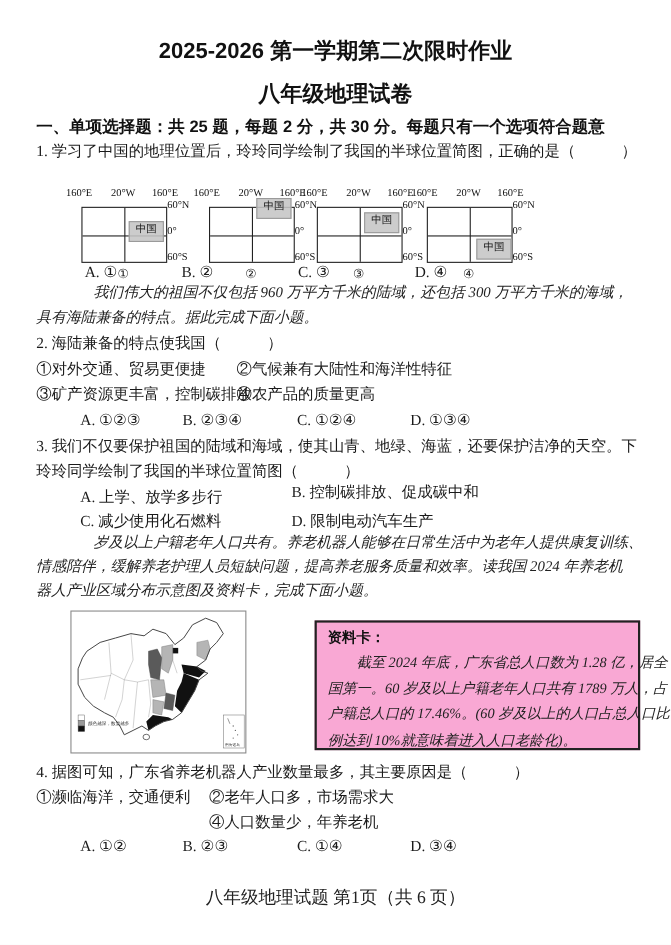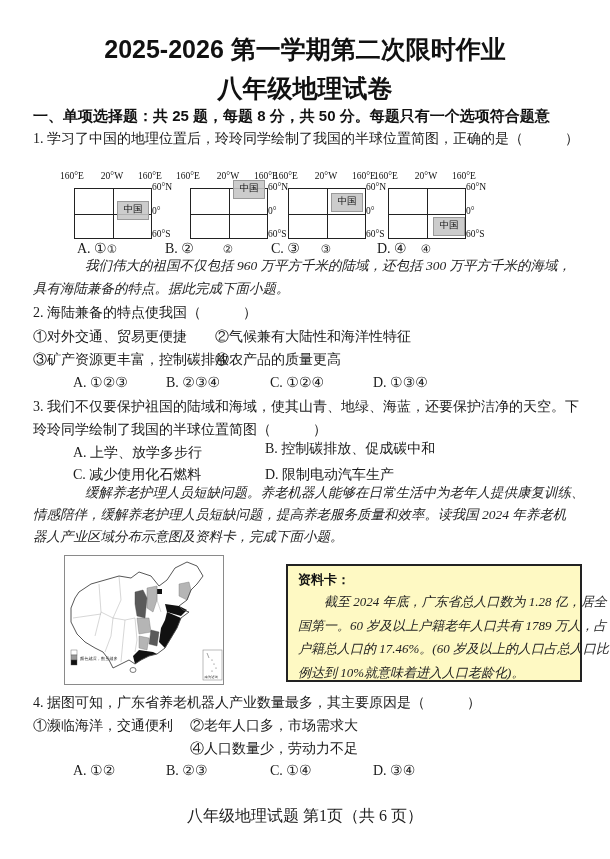--- a/index.html
+++ b/index.html
@@ -4,21 +4,21 @@
 <style>
   html,body{margin:0;padding:0;background:#e8e8e8;}
   .page{
     position:relative;width:610px;height:859px;margin:0 auto;
     background:#ffffff;overflow:hidden;
     font-family:"Liberation Serif","DejaVu Serif",serif;color:#1a1a1a;
   }
   .title{
     position:absolute;left:0;width:100%;text-align:center;
     font-family:"Liberation Sans","DejaVu Sans",sans-serif;
-    font-weight:700;font-size:25px;white-space:nowrap;color:#111;
+    font-weight:700;font-size:20px;white-space:nowrap;color:#111;
   }
   .line{
     position:absolute;white-space:nowrap;
     font-size:14px;line-height:1.25;color:#1a1a1a;
   }
   .bold-sans{
     font-family:"Liberation Sans","DejaVu Sans",sans-serif;
     font-weight:700;font-size:15px;color:#111;
   }
   .kaiti{font-style:italic;font-size:13.5px;color:#222;}
@@ -30,36 +30,36 @@
   .hline{position:absolute;top:50%;left:0;right:0;height:1px;background:#222;}
   .cn-box{
     position:absolute;width:30px;height:17px;background:rgba(197,197,197,0.88);
     border:1px solid #9a9a9a;font-size:9.5px;line-height:15px;text-align:center;color:#111;
   }
   .dg-caption{position:absolute;left:54px;top:70px;transform:translateX(-50%);font-size:11.5px;}
   
   .map-box{position:absolute;left:64px;top:555px;width:158px;height:128px;border:1px solid #8a8a8a;background:#fff;}
   .data-card{
     position:absolute;left:286px;top:564px;width:296px;height:118px;
-    border:2px solid #222;box-sizing:border-box;padding:4px 10px 0 10px;background:#fef9c3;
+    border:2px solid #222;box-sizing:border-box;padding:4px 10px 0 10px;background:#f9a8d4;
   }
   .card-title{font-family:"Liberation Sans","DejaVu Sans",sans-serif;font-weight:700;font-size:13px;line-height:20px;color:#111;}
   .card-line{font-style:italic;font-size:13px;line-height:23.5px;white-space:nowrap;color:#222;}
   .card-indent{text-indent:2em;}
   .footer{position:absolute;left:0;top:806px;width:100%;text-align:center;font-size:16px;color:#222;}
   svg text{font-family:"Liberation Serif","DejaVu Serif",serif;}
 </style>
 </head>
 <body>
 
 <div class="page">
 
   <div class="title" style="top:33px">2025-2026 第一学期第二次限时作业</div>
   <div class="title" style="top:72px">八年级地理试卷</div>
-  <div class="line bold-sans" style="left:33px;top:107px">一、单项选择题：共 25 题，每题 8 分，共 50 分。每题只有一个选项符合题意</div>
+  <div class="line bold-sans" style="left:33px;top:107px">一、单项选择题：共 25 题，每题 2 分，共 30 分。每题只有一个选项符合题意</div>
 
   <div class="line" style="left:33px;top:130px">1. 学习了中国的地理位置后，玲玲同学绘制了我国的半球位置简图，正确的是（　　　）</div>
 
   <div class="diagram" style="left:58px">
     <span class="axis-label" style="left:2px;top:0">160°E</span>
     <span class="axis-label" style="left:54px;top:0;transform:translateX(-50%)">20°W</span>
     <span class="axis-label" style="left:92px;top:0;transform:translateX(-50%)">160°E</span>
     <div class="dg-rect">
       <div class="hline"></div>
       <div class="vline"></div>
@@ -134,21 +134,21 @@
   <span class="line" style="left:270px;top:374px">C. ①②④</span>
   <span class="line" style="left:373px;top:374px">D. ①③④</span>
 
   <div class="line" style="left:33px;top:398px">3. 我们不仅要保护祖国的陆域和海域，使其山青、地绿、海蓝，还要保护洁净的天空。下</div>
   <div class="line" style="left:33px;top:421px">玲玲同学绘制了我国的半球位置简图（　　　）</div>
   <span class="line" style="left:73px;top:444px">A. 上学、放学多步行</span>
   <span class="line" style="left:265px;top:440px">B. 控制碳排放、促成碳中和</span>
   <span class="line" style="left:73px;top:466px">C. 减少使用化石燃料</span>
   <span class="line" style="left:265px;top:466px">D. 限制电动汽车生产</span>
 
-  <div class="line kaiti" style="left:85px;top:485px">缓解养老护理人员短缺问题。养老机器人能够在日常生活中为老年人提供康复训练、</div>
+  <div class="line kaiti" style="left:85px;top:485px">岁及以上户籍老年人口共有。养老机器人能够在日常生活中为老年人提供康复训练、</div>
   <div class="line kaiti" style="left:33px;top:507px">情感陪伴，缓解养老护理人员短缺问题，提高养老服务质量和效率。读我国 2024 年养老机</div>
   <div class="line kaiti" style="left:33px;top:529px">器人产业区域分布示意图及资料卡，完成下面小题。</div>
 
   <div class="map-box">
     <svg width="158" height="128" viewBox="0 0 158 128">
 
       <polygon points="114,28 124,26 126,34 122,44 114,40" fill="#b5b5b5" stroke="#777" stroke-width="0.4"></polygon>
       <polygon points="82,32 92,30 92,44 88,56 82,52" fill="#b5b5b5" stroke="#777" stroke-width="0.4"></polygon>
       <polygon points="72,62 84,62 86,76 74,78" fill="#b5b5b5" stroke="#777" stroke-width="0.4"></polygon>
       <polygon points="74,80 84,82 82,94 74,92" fill="#b5b5b5" stroke="#777" stroke-width="0.4"></polygon>
@@ -198,21 +198,21 @@
     <div class="card-title">资料卡：</div>
     <div class="card-line card-indent">截至 2024 年底，广东省总人口数为 1.28 亿，居全</div>
     <div class="card-line">国第一。60 岁及以上户籍老年人口共有 1789 万人，占</div>
     <div class="card-line">户籍总人口的 17.46%。(60 岁及以上的人口占总人口比</div>
     <div class="card-line">例达到 10%就意味着进入人口老龄化)。</div>
   </div>
 
   <div class="line" style="left:33px;top:694px">4. 据图可知，广东省养老机器人产业数量最多，其主要原因是（　　　）</div>
   <span class="line" style="left:33px;top:717px">①濒临海洋，交通便利</span>
   <span class="line" style="left:190px;top:717px">②老年人口多，市场需求大</span>
-  <span class="line" style="left:190px;top:740px">④人口数量少，劳动力不足</span>
+  <span class="line" style="left:190px;top:740px">④人口数量少，年养老机</span>
   <span class="line" style="left:73px;top:762px">A. ①②</span>
   <span class="line" style="left:166px;top:762px">B. ②③</span>
   <span class="line" style="left:270px;top:762px">C. ①④</span>
   <span class="line" style="left:373px;top:762px">D. ③④</span>
 
   <div class="footer">八年级地理试题 第1页（共 6 页）</div>
 
 </div>
 
 </body></html>

